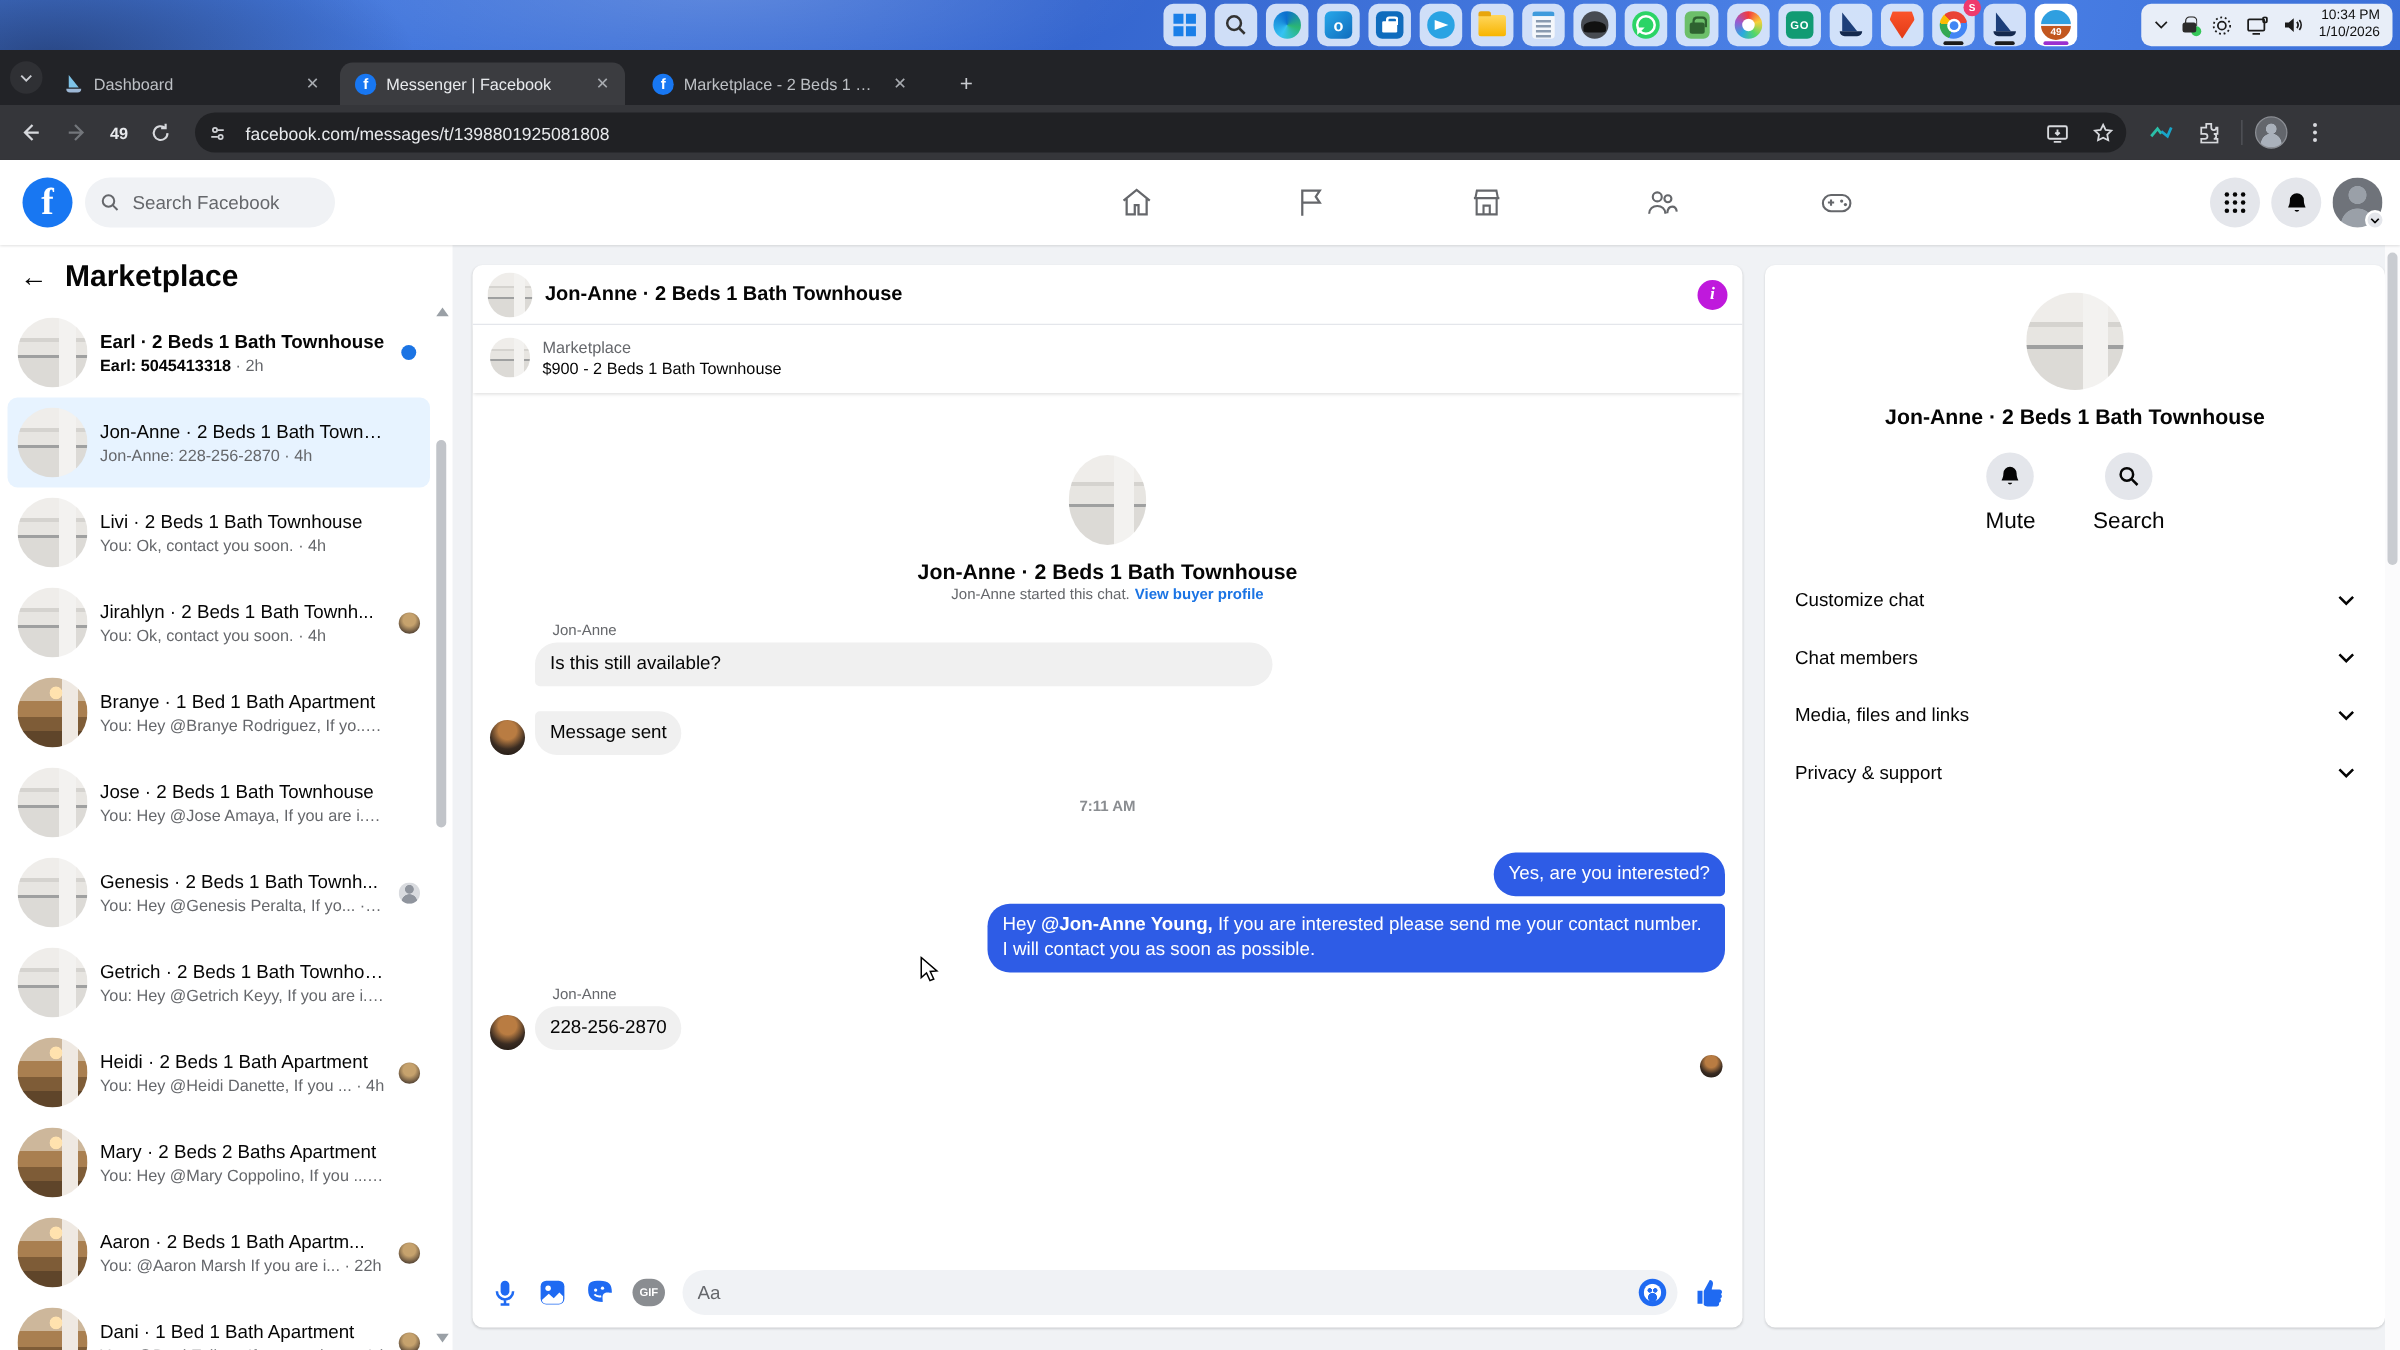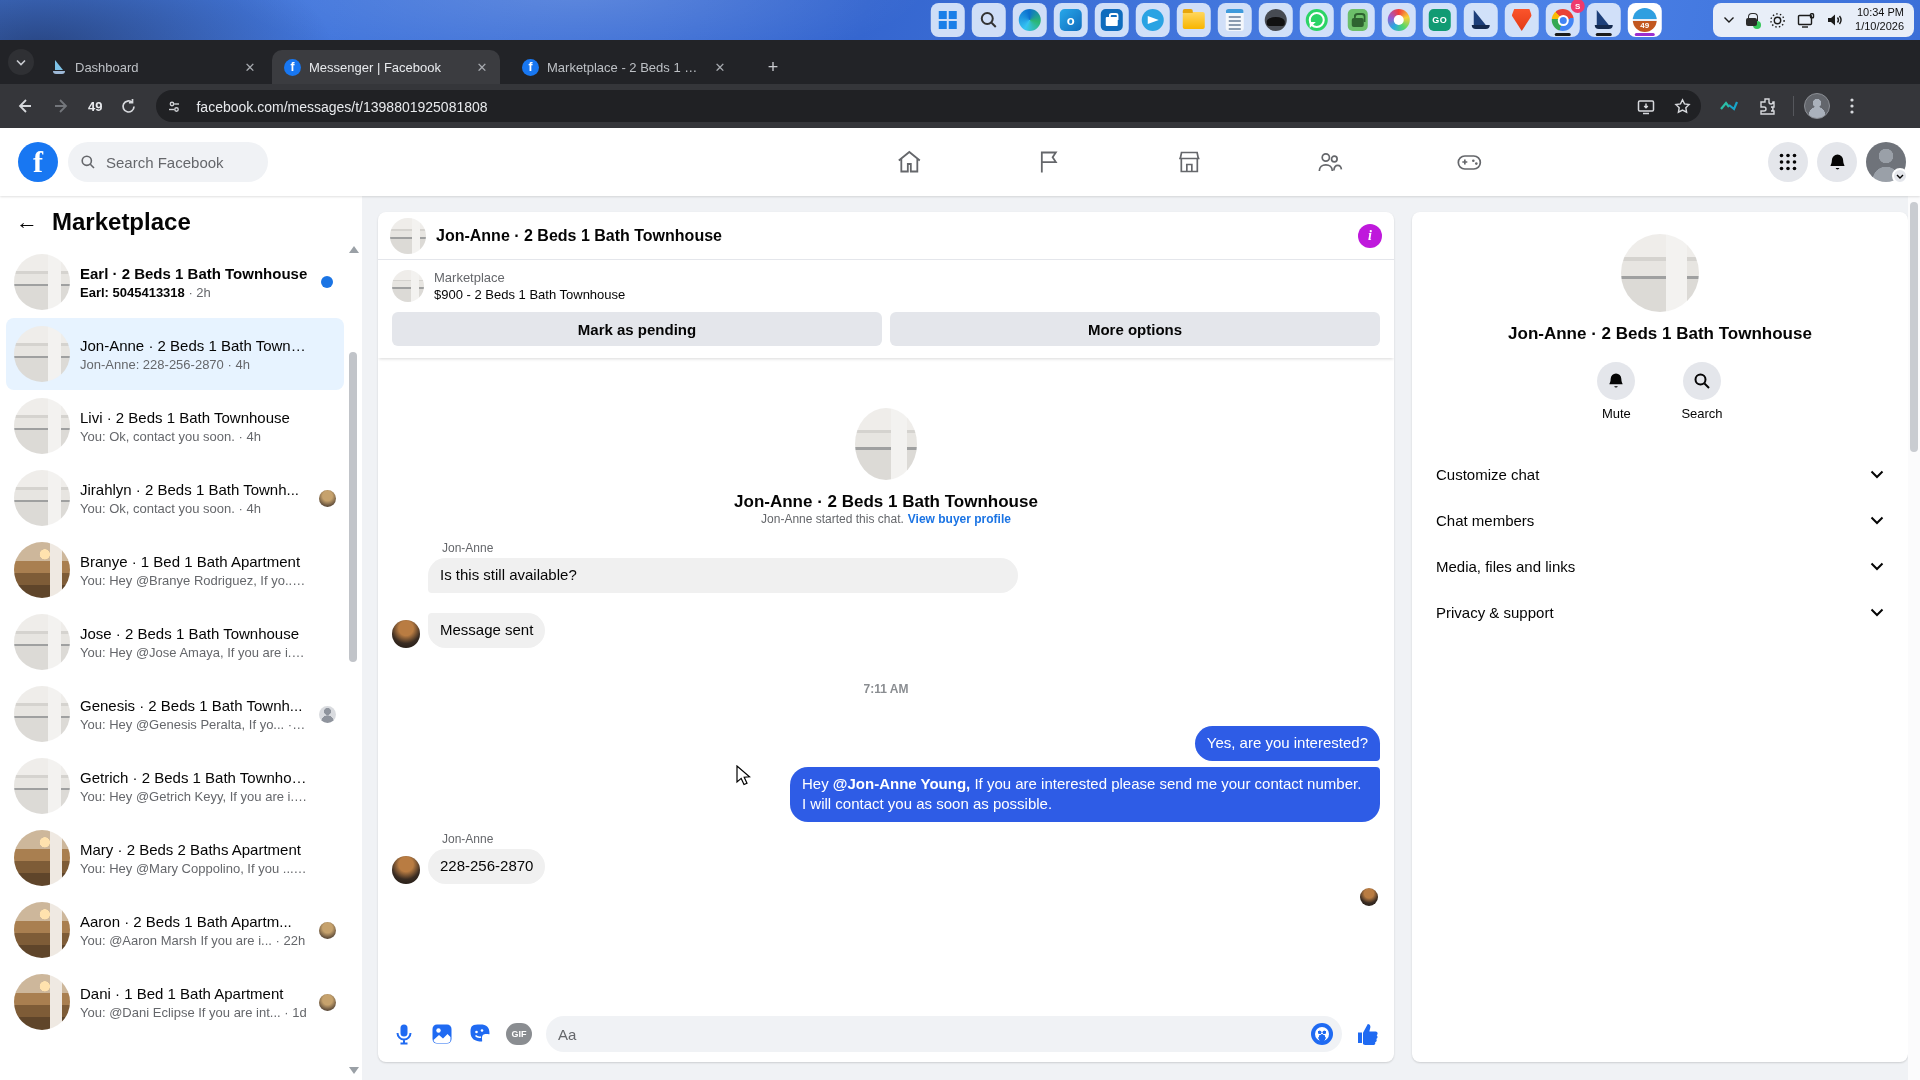--- a/index.html
+++ b/index.html
@@ -198,21 +198,21 @@
 
   
   .details-card{position:absolute;left:1412px;top:16px;width:496px;height:850px;background:#fff;border-radius:8px;box-shadow:0 1px 2px rgba(0,0,0,.15);text-align:center;}
   .det-av{width:78px;height:78px;border-radius:50%;margin:22px auto 0;background:
       linear-gradient(90deg,transparent 0 58%,#f3f2f0 58% 84%,transparent 84%),
       linear-gradient(180deg,#efedea 0 30%,#d5d3cf 30% 35%,#e7e5e1 35% 54%,#9fa0a0 54% 58%,#dcdad6 58% 100%);}
   .det-title{font-size:17px;font-weight:600;color:#050505;margin-top:12px;}
   .det-actions{display:flex;justify-content:center;gap:46px;margin-top:18px;}
   .det-action{display:flex;flex-direction:column;align-items:center;gap:6px;}
   .det-action .circ{width:38px;height:38px;border-radius:50%;background:#e4e6eb;display:flex;align-items:center;justify-content:center;}
-  .det-action .lbl{font-size:13px;color:#050505;}
+  .det-action .lbl{font-size:18px;color:#050505;}
   .det-sections{margin-top:30px;padding:0 10px;}
   .det-row{height:46px;display:flex;align-items:center;justify-content:space-between;padding:0 14px;border-radius:8px;}
   .det-row .lbl{font-size:15px;font-weight:500;color:#050505;}
 
   
   .cursor{position:absolute;left:735px;top:765px;z-index:50;pointer-events:none;}
 </style>
 </head>
 <body>
 
@@ -548,20 +548,28 @@
 
         <div class="conv-row">
           <div class="conv-avatar"></div>
           <div class="conv-text">
             <div class="conv-title">Getrich · 2 Beds 1 Bath Townhouse</div>
             <div class="conv-preview-line"><span class="conv-preview">You: Hey @Getrich Keyy, If you are i...</span><span class="conv-time"> · 4h</span></div>
           </div>
           <div class="conv-ind"></div>
         </div>
 
+        <div class="conv-row has-seen">
+          <div class="conv-avatar av-warm"></div>
+          <div class="conv-text">
+            <div class="conv-title">Heidi · 2 Beds 1 Bath Apartment</div>
+            <div class="conv-preview-line"><span class="conv-preview">You: Hey @Heidi Danette, If you ...</span><span class="conv-time"> · 4h</span></div>
+          </div>
+          <div class="conv-ind"></div>
+        </div>
 
         <div class="conv-row">
           <div class="conv-avatar av-warm"></div>
           <div class="conv-text">
             <div class="conv-title">Mary · 2 Beds 2 Baths Apartment</div>
             <div class="conv-preview-line"><span class="conv-preview">You: Hey @Mary Coppolino, If you ...</span><span class="conv-time"> · 4h</span></div>
           </div>
           <div class="conv-ind"></div>
         </div>
 
@@ -597,24 +605,20 @@
       <div class="chat-head-title">Jon-Anne · 2 Beds 1 Bath Townhouse</div>
       <div class="info-btn">i</div>
     </div>
     <div class="mk-banner">
       <div class="mk-row">
         <div class="mk-av"></div>
         <div>
           <div class="mk-source">Marketplace</div>
           <div class="mk-listing">$900 - 2 Beds 1 Bath Townhouse</div>
         </div>
-      </div>
-      <div class="mk-btns">
-        <div class="mk-btn">Mark as pending</div>
-        <div class="mk-btn">More options</div>
       </div>
     </div>
     <div class="msgs">
       <div class="intro">
         <div class="intro-av"></div>
         <div class="intro-title">Jon-Anne · 2 Beds 1 Bath Townhouse</div>
       </div>
       <div class="started-line"><span>Jon-Anne started this chat.</span><a href="#">View buyer profile</a></div>
       <div class="msg-label">Jon-Anne</div>
       <div class="bubble in b-in1">Is this still available?</div>

